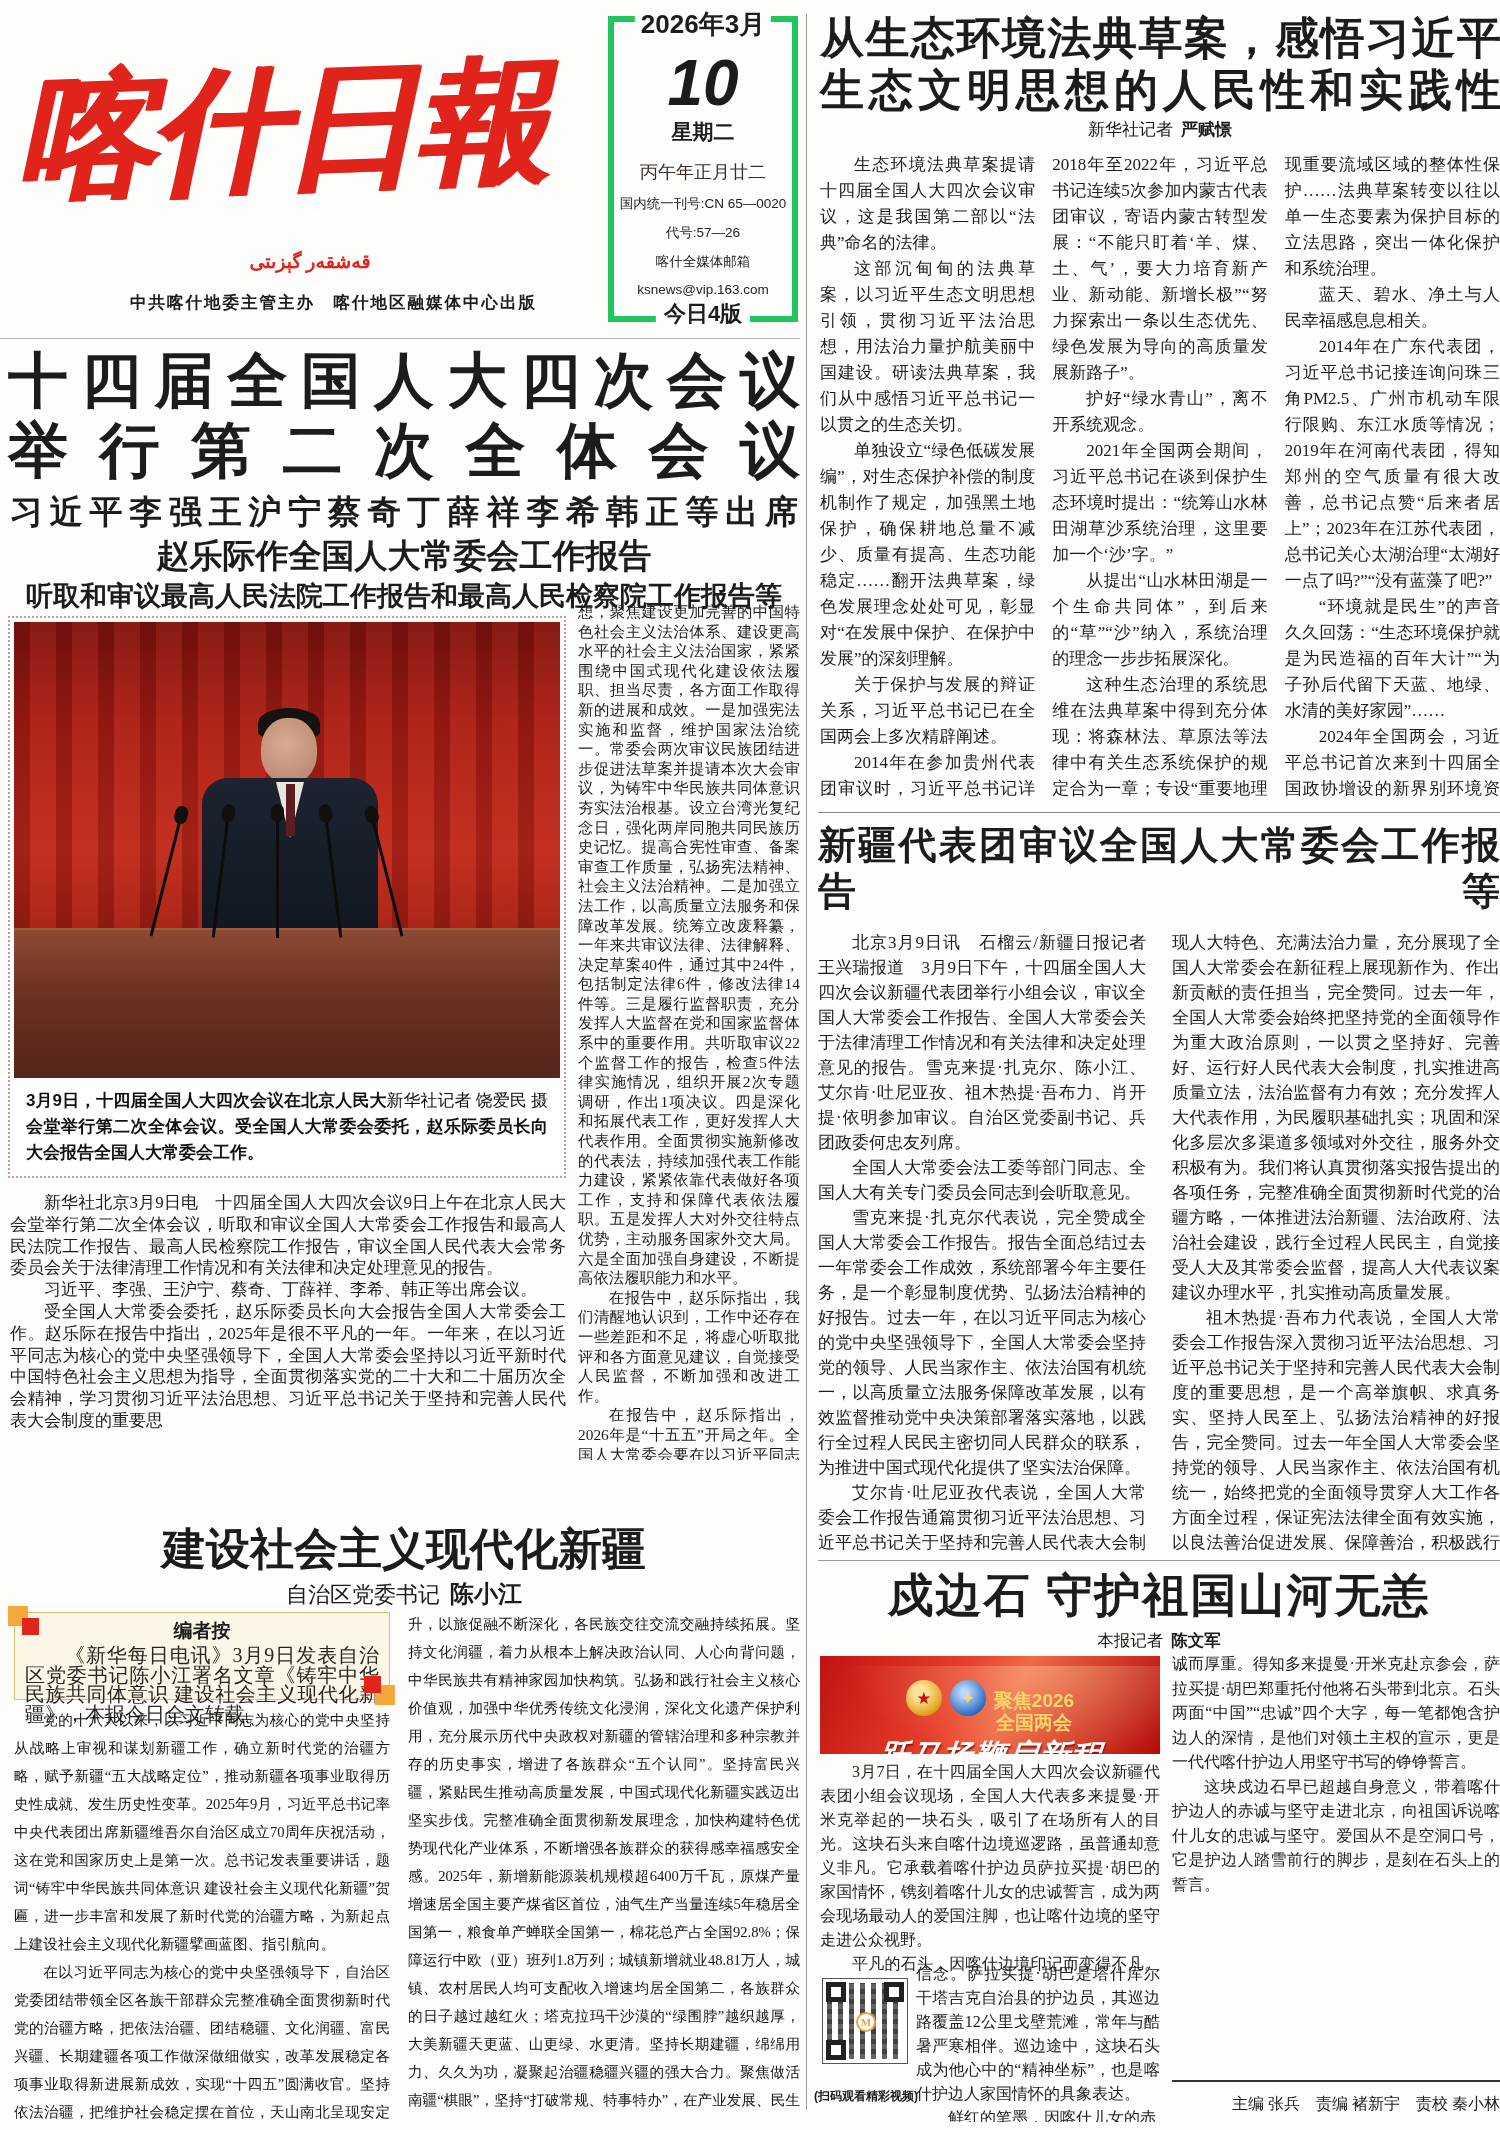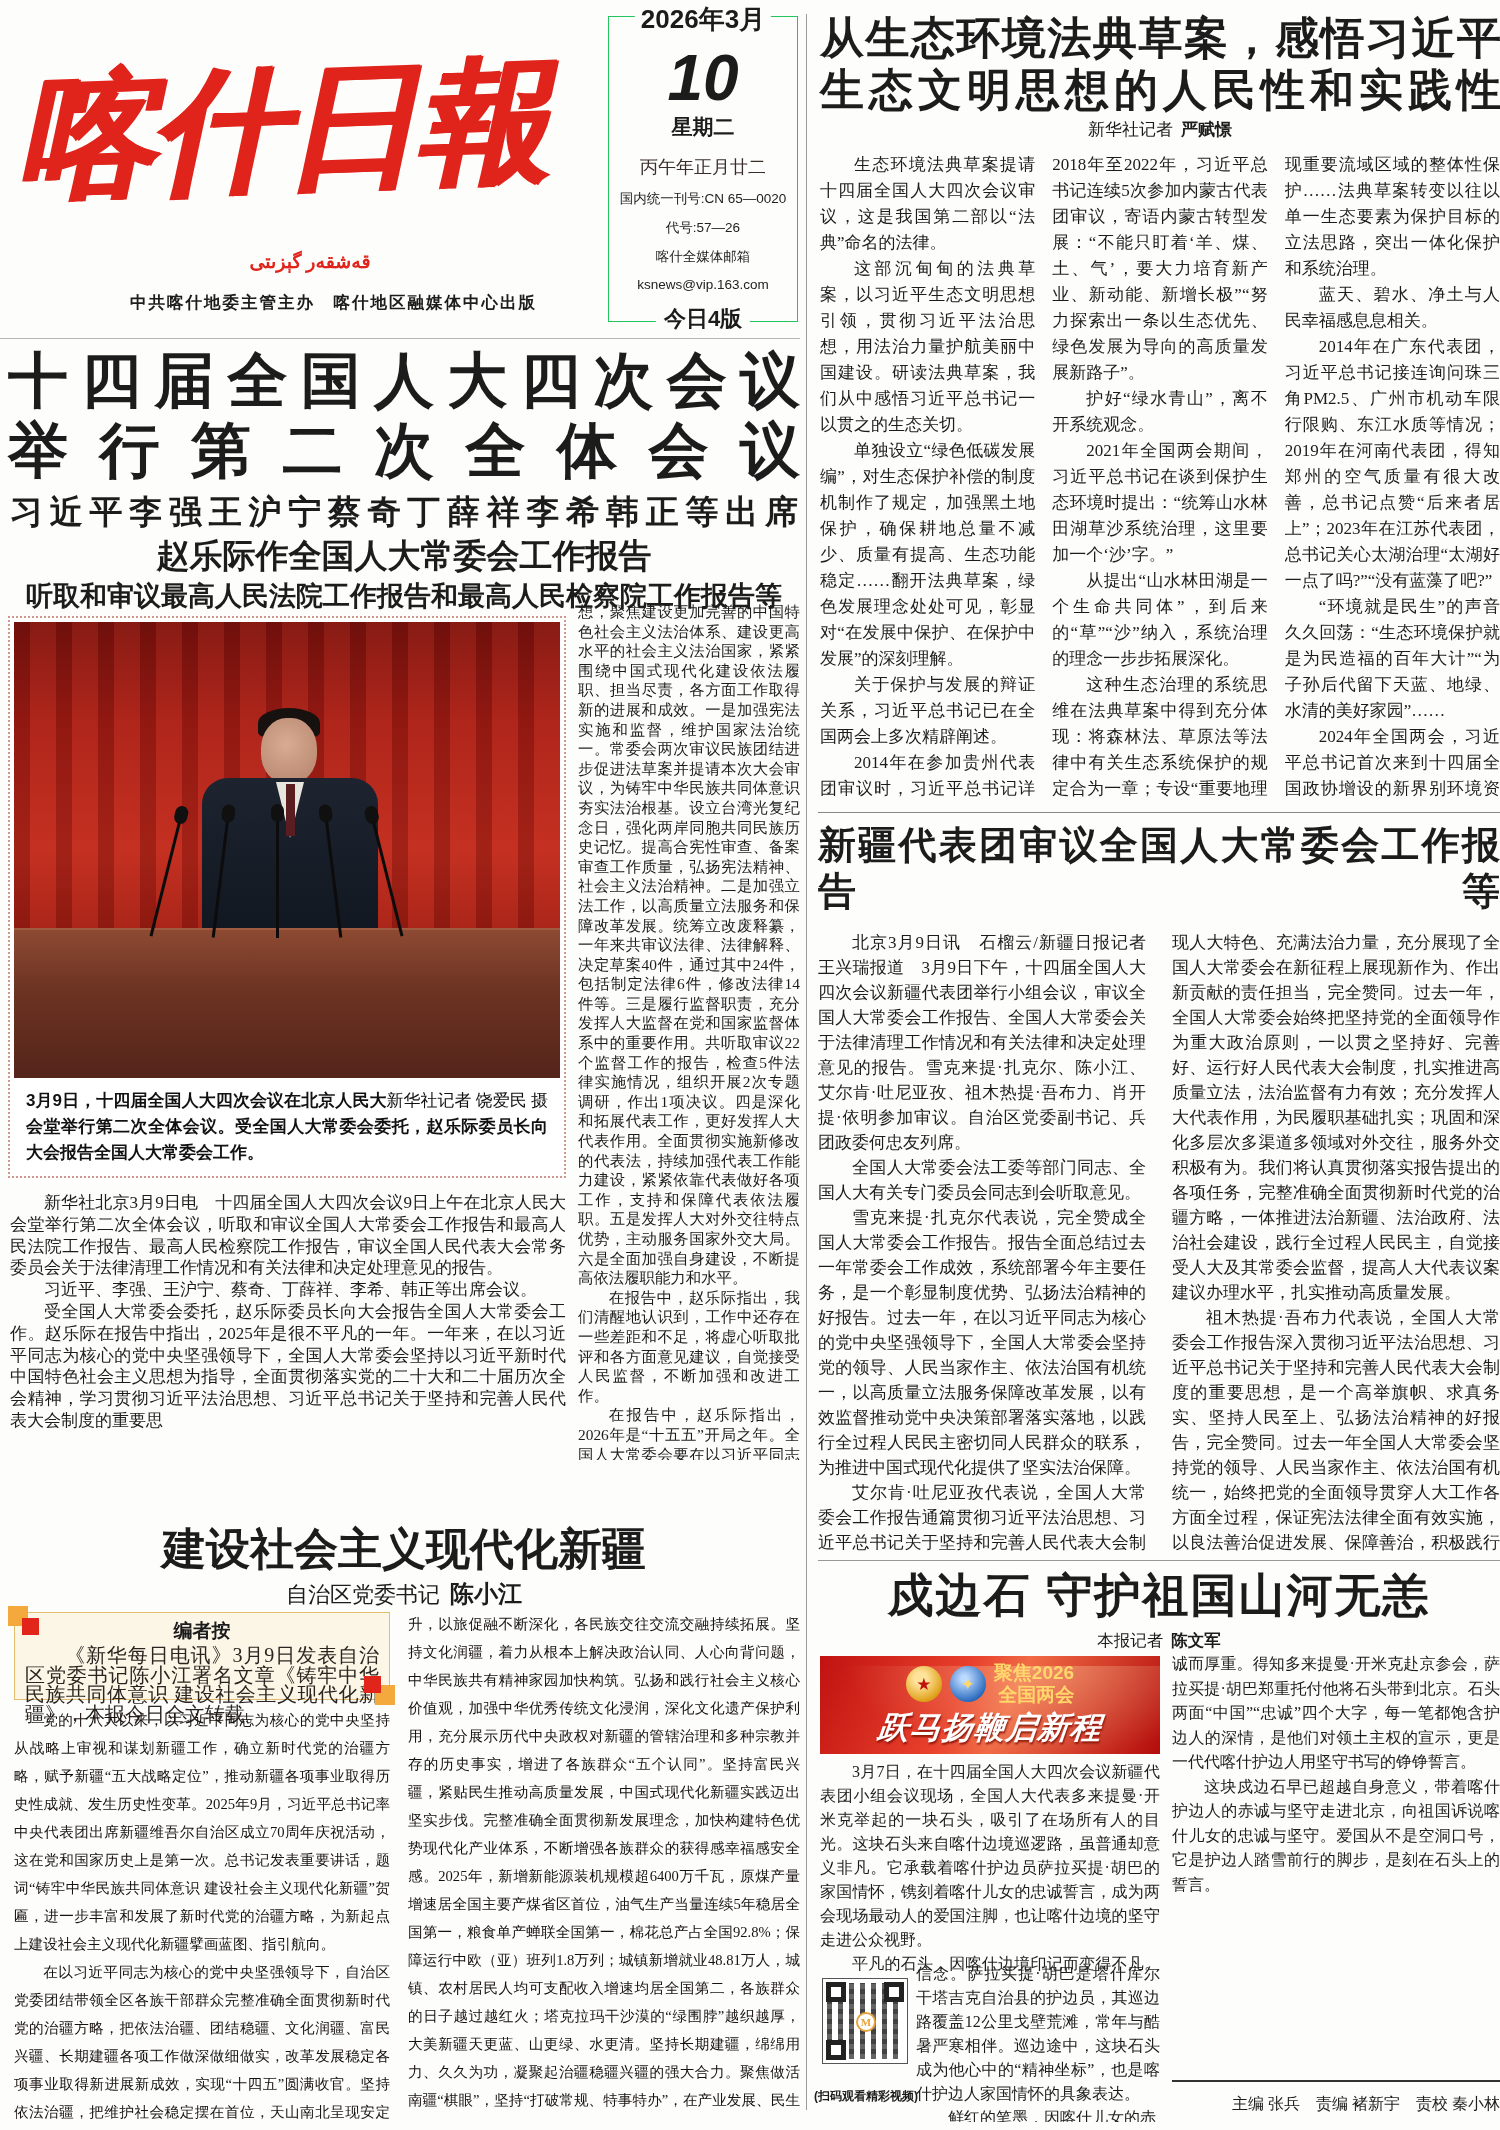--- a/index.html
+++ b/index.html
@@ -18,21 +18,21 @@
     left:18px; top:10px; width:580px; height:240px;
     font-size:136px; line-height:236px; font-weight:bold; font-style:italic;
     color:#e0241c; letter-spacing:-4px; white-space:nowrap;
     transform:rotate(-2deg); text-shadow:2px 1px 0 #e0241c, -1px 1px 0 #e0241c;
   }
   .masthead-uyghur{ left:120px; top:250px; width:380px; text-align:center;
     color:#e0241c; font-weight:bold; font-size:19px; direction:rtl; }
   .masthead-publisher{ left:130px; top:292px; width:480px; font-size:16.5px;
     letter-spacing:2px; font-weight:600; }
   .datebox{ left:608px; top:16px; width:190px; height:306px;
-    border:1px solid #22c55e; text-align:center; }
+    border:6px solid #22c55e; text-align:center; }
   .datebox .ym{ position:absolute; top:-15px; left:50%; transform:translateX(-50%);
     background:#fdfdfb; padding:0 6px; font-size:26px; font-weight:bold; white-space:nowrap;}
   .datebox .day{ margin-top:28px; font-size:64px; font-weight:bold; line-height:66px;font-style:italic;}
   .datebox .wd{ font-size:21px; font-weight:bold; margin-top:2px;}
   .datebox .lunar{ font-size:18px; margin-top:14px; color:#3a2c28;}
   .datebox .small{ font-size:13.5px; margin-top:11px; color:#222;}
   .datebox .pages{ position:absolute; bottom:-13px; left:50%; transform:translateX(-50%);
     background:#fdfdfb; padding:0 8px; font-size:22px; font-weight:bold; white-space:nowrap;}
   .vrule{ left:806px; top:14px; width:1px; height:2096px; background:#9a9a9a;}
   .header-rule{ left:0; top:338px; width:800px; height:1px; background:#b5b5b5;}
@@ -132,21 +132,21 @@
     background:linear-gradient(115deg,#c11210 0%,#e8402c 40%,#f06a45 55%,#b30c0b 100%);}
   .banner::after{ content:""; position:absolute; left:-30px; top:10px; width:420px; height:120px;
     background:radial-gradient(ellipse at 60% 0%, rgba(255,230,180,.35), transparent 55%);}
   .banner-row{ position:relative; display:flex; align-items:center; justify-content:center;
     gap:8px; margin-top:6px; z-index:2;}
   .emblem{ width:36px; height:36px; border-radius:50%; display:flex; align-items:center;
     justify-content:center; font-size:17px; color:#ffd76b;}
   .emblem.cn{ background:radial-gradient(circle at 40% 35%, #ffe39a 20%, #e0a21c 70%, #a96f08);}
   .emblem.cn span{ color:#c01310;}
   .emblem.zx{ background:radial-gradient(circle at 40% 35%, #bcd9ff 10%, #2f6fc0 70%, #173f7a);}
-  .banner-focus{ color:#ffd76b; font-weight:bold; font-size:19px; line-height:22px; text-align:right;}
+  .banner-focus{ color:#ffd76b; font-weight:bold; font-size:19px; line-height:22px; text-align:center;margin-top:28px;}
   .banner-slogan{ position:relative; z-index:2; text-align:center; color:#fff; font-weight:bold;
     font-style:italic; font-size:31px; margin-top:1px; transform:skewX(-6deg);
     text-shadow:1px 2px 2px rgba(120,10,0,.8); letter-spacing:1px; white-space:nowrap;}
   .stone-col{ overflow:hidden; font-size:16px; line-height:24px;}
   .stone-col p{ text-indent:2em; text-align:justify;}
   .stone-col1-top{ left:820px; top:1760px; width:340px; height:214px;}
   .stone-col1-side{ left:916px; top:1962px; width:244px; height:160px;}
   .stone-col1-side p:first-child{ text-indent:0;}
   .stone-col2{ left:1172px; top:1652px; width:328px; height:422px; font-size:16px; line-height:24.5px;}
   .stone-col2 p:first-child{ text-indent:0;}

